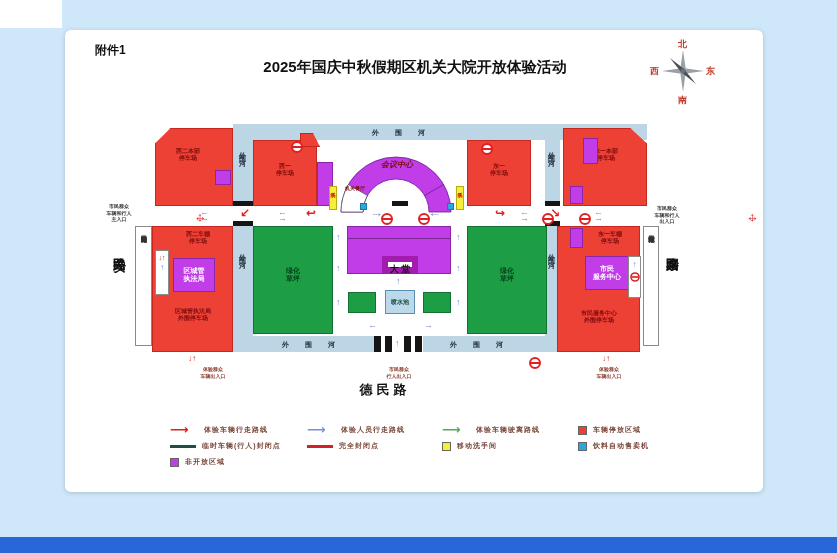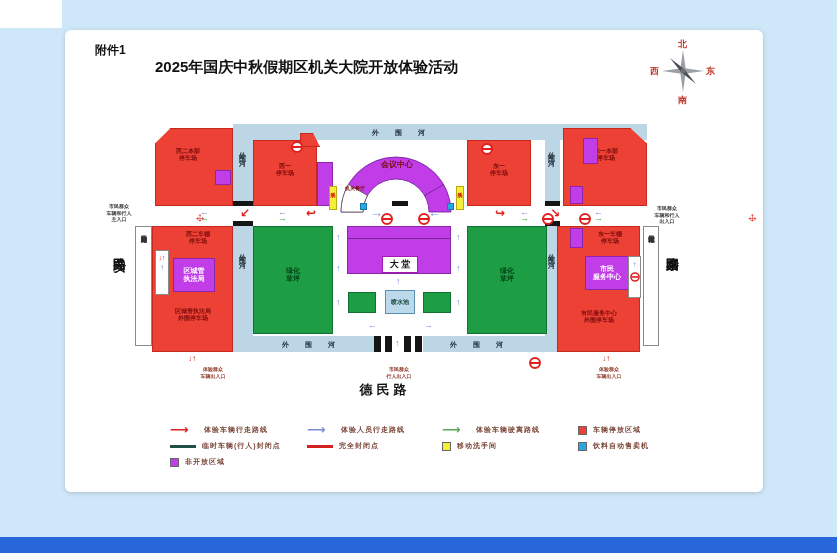--- a/index.html
+++ b/index.html
@@ -37,21 +37,21 @@
   .noentry::after{content:"";position:absolute;left:0;right:0;top:50%;height:2px;margin-top:-1px;background:#e02020;}
   .entr{color:#333;font-weight:bold;text-align:center;line-height:1.3;}
   .entr2{color:#8b3626;font-weight:bold;text-align:center;line-height:1.3;}
   .lgitem{display:flex;align-items:center;gap:6px;font-size:7px;}
   .lg-label{color:#7a4538;font-weight:bold;letter-spacing:1px;}
   .lg-arrow{font-size:13px;font-weight:bold;width:28px;line-height:10px;}
   .lg-line{width:26px;height:3px;}
   .lg-sq{width:9px;height:9px;box-sizing:border-box;border:1px solid #666;}
   .compass-label{color:#c0392b;font-weight:bold;font-size:9px;position:absolute;}
   #caption{width:698px;text-align:center;color:#8c949c;font-size:13px;}
-  #title1,#title2{width:520px;text-align:left;font-weight:bold;color:#111;}
+  #title1,#title2{width:520px;text-align:center;font-weight:bold;color:#111;}
   #title1{font-size:15px;}#title2{font-size:15px;}
   .divline{position:absolute;left:0;top:11px;width:100%;height:1px;background:rgba(0,0,0,.35);}
 </style>
 </head>
 <body>
 
 <div id="stage">
   <div class="abs" style="left:0;top:0;width:62px;height:28px;background:#fff;"></div>
   <div class="abs" id="card"></div>
 
@@ -126,21 +126,21 @@
   </div>
   <div class="abs purpleb" style="left:583px;top:138px;width:15px;height:26px;"></div>
   <div class="abs purpleb" style="left:570px;top:186px;width:13px;height:18px;"></div>
 
   
   <svg class="abs" style="left:337px;top:150px;" width="118" height="63" viewBox="0 0 118 63">
     <path d="M4,62 A55,55 0 0 1 114,62 L92,62 A33,33 0 0 0 26,62 Z" fill="#c13de8" stroke="#6a1b9a" stroke-width="0.8"></path>
     <path d="M4,62 A55,55 0 0 1 11.4,34.5 L30.4,45.5 A33,33 0 0 0 26,62 Z" fill="#ffffff" stroke="#555" stroke-width="0.8"></path>
     <line x1="87.6" y1="45.5" x2="106.6" y2="34.5" stroke="#6a1b9a" stroke-width="0.8"></line>
   </svg>
-  <div class="abs t f8" style="left:355px;top:160px;width:84px;">会议中心</div>
+  <div class="abs t f8" style="left:355px;top:160px;width:84px;font-style:italic;">会议中心</div>
   <div class="abs t f5" style="left:340px;top:185px;width:30px;">机关餐厅</div>
   <div class="abs yellowb" style="left:329px;top:186px;width:8px;height:24px;">
     <span class="vtext" style="font-size:5px;color:#c00;display:block;margin:1px auto;">洗手间</span>
   </div>
   <div class="abs yellowb" style="left:456px;top:186px;width:8px;height:24px;">
     <span class="vtext" style="font-size:5px;color:#c00;display:block;margin:1px auto;">洗手间</span>
   </div>
   <div class="abs cyanb" style="left:360px;top:203px;width:7px;height:7px;"></div>
   <div class="abs cyanb" style="left:447px;top:203px;width:7px;height:7px;"></div>
 
@@ -218,21 +218,21 @@
   </div>
   <div class="abs greenb" style="left:467px;top:226px;width:80px;height:108px;">
     <div class="t f7" style="color:#07421b;margin-top:40px;">
       <div>绿化</div>
       <div>草坪</div>
     </div>
   </div>
   <div class="abs purpleb" style="left:347px;top:226px;width:104px;height:48px;">
     <div class="divline"></div>
   </div>
-  <div class="abs" style="left:382px;top:256px;width:36px;height:17px;background:#fff;border:1px solid #a21caf;box-sizing:border-box;text-align:center;font-size:9px;font-weight:bold;color:#111;line-height:15px;">大 堂</div>
+  <div class="abs" style="left:382px;top:256px;width:36px;height:17px;background:#fff;border:6px solid #a21caf;box-sizing:border-box;text-align:center;font-size:9px;font-weight:bold;color:#111;line-height:15px;">大 堂</div>
   <div class="abs" style="left:385px;top:290px;width:30px;height:24px;background:#bcd9ec;border:1px solid #5a8fb0;box-sizing:border-box;text-align:center;font-size:6px;font-weight:bold;color:#143;line-height:22px;">喷水池</div>
   <div class="abs greenb" style="left:348px;top:292px;width:28px;height:21px;"></div>
   <div class="abs greenb" style="left:423px;top:292px;width:28px;height:21px;"></div>
   <span class="abs bluearrow f9" style="left:336px;top:232px;">↑</span>
   <span class="abs bluearrow f9" style="left:336px;top:263px;">↑</span>
   <span class="abs bluearrow f9" style="left:336px;top:297px;">↑</span>
   <span class="abs bluearrow f9" style="left:456px;top:232px;">↑</span>
   <span class="abs bluearrow f9" style="left:456px;top:263px;">↑</span>
   <span class="abs bluearrow f9" style="left:456px;top:297px;">↑</span>
   <span class="abs bluearrow f9" style="left:396px;top:276px;">↑</span>

